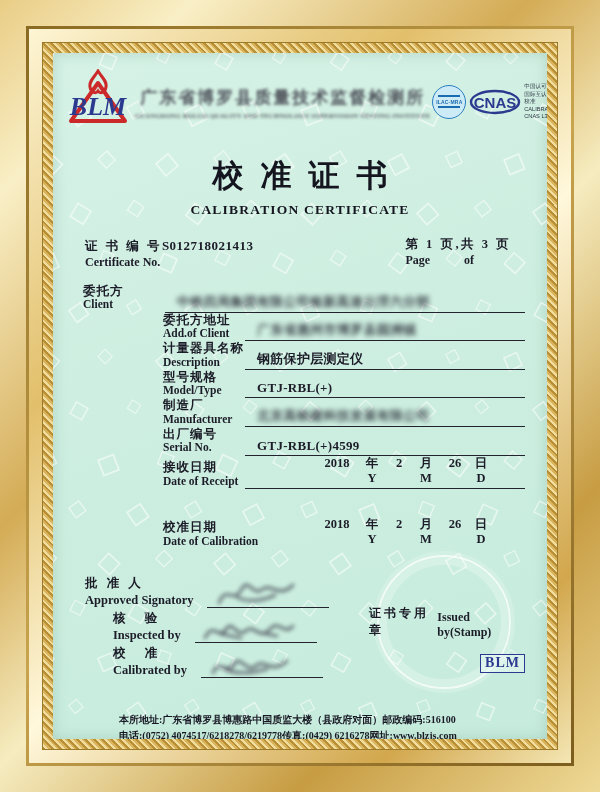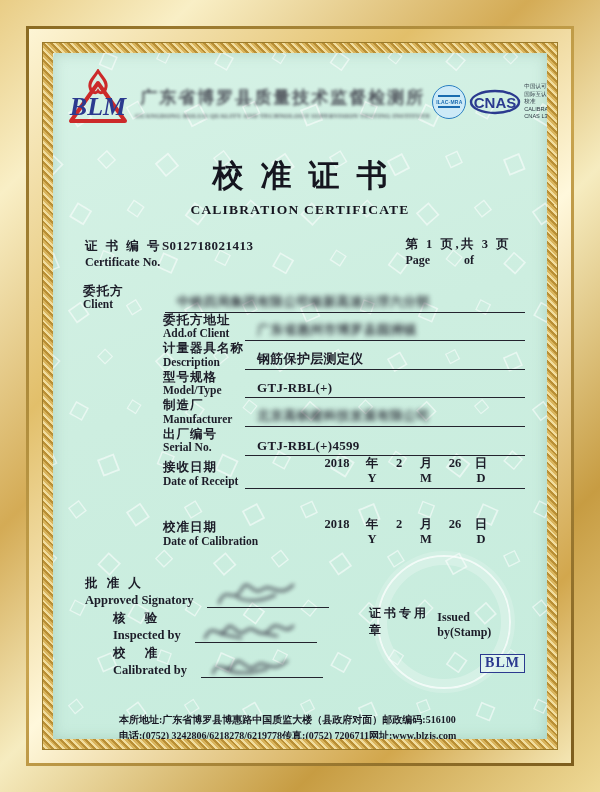--- a/index.html
+++ b/index.html
@@ -297,22 +297,22 @@
           <div class="en2">Issued by(Stamp)</div>
         </div>
       </div>
 
       <div class="footer layer">
         <div class="fl">
           <span>本所地址:广东省博罗县博惠路中国质监大楼（县政府对面）</span>
           <span>邮政编码:516100</span>
         </div>
         <div class="fl">
-          <span>电话:(0752) 3242806/6218278/6219778</span>
-          <span>传真:(0752) 7206711</span>
+          <span>电话:(0752) 4074517/6218278/6219778</span>
+          <span>传真:(0429) 6216278</span>
           <span>网址:www.blzjs.com</span>
         </div>
 
       </div>
 
       <div class="blm-badge layer">BLM</div>
 
     <span class="wm" style="left: -14px; top: -10px; font-size: 20px; transform: rotate(-25deg);">◇</span>
             <span class="wm" style="left: 44px; top: -10px; font-size: 27px; transform: rotate(-22deg);">◇</span>
             <span class="wm" style="left: 102px; top: -10px; font-size: 20px; transform: rotate(-19deg);">◇</span>

